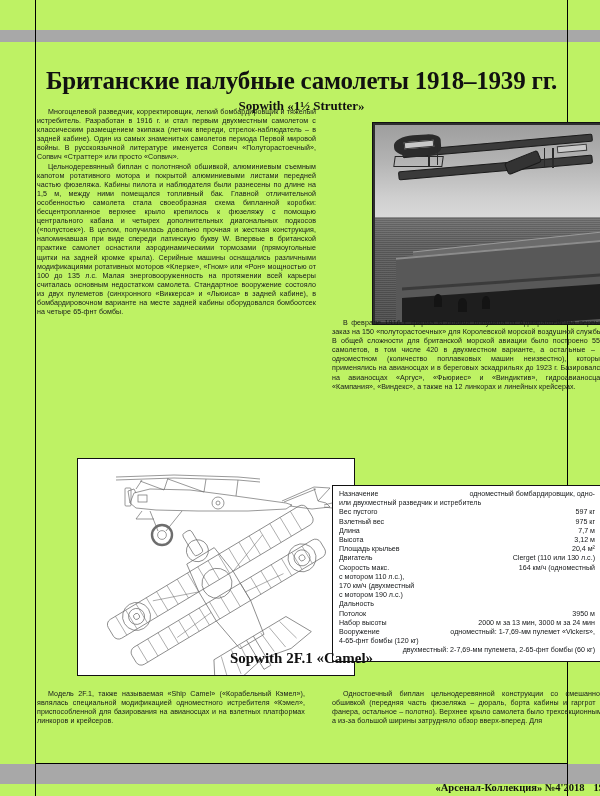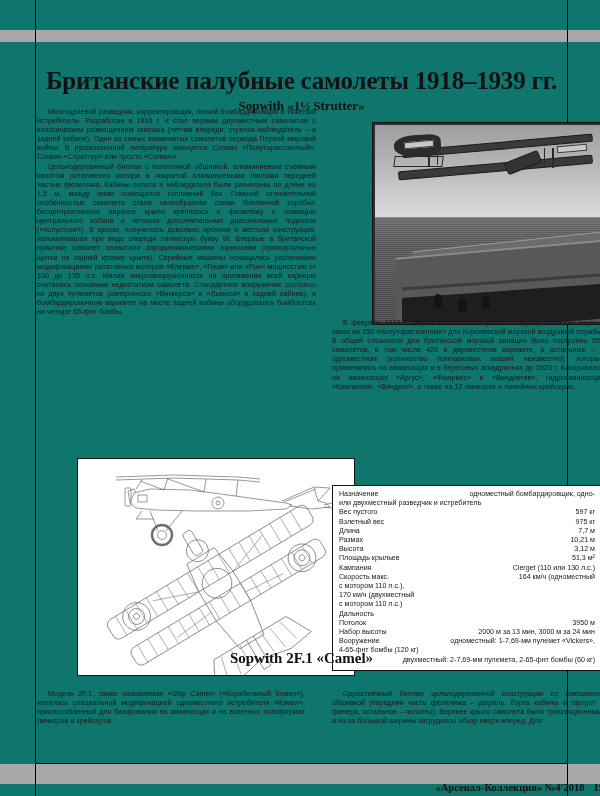--- a/index.html
+++ b/index.html
@@ -4,21 +4,21 @@
 <style>
   html,body{margin:0;padding:0;}
   body{
     width:600px;height:796px;
     background:#ffffff;
     font-family:"Liberation Sans", sans-serif;
     position:relative;
     overflow:hidden;
     -webkit-font-smoothing:antialiased;
   }
-  .page{position:absolute;inset:0;background:#0f766e;}
+  .page{position:absolute;inset:0;background:#bef264;}
 
   
   .band{position:absolute;left:0;width:600px;background:#a8a8a8;}
   .band-top{top:30px;height:12px;}
   .band-bottom{top:764px;height:20px;}
 
   
   .rule-v{position:absolute;width:1px;background:#000;}
   .rule-left{left:35px;top:0;height:796px;}
   .rule-right{left:567px;top:0;height:796px;}
@@ -272,42 +272,38 @@
           </div>
           <div class="spec-row">
             <span class="spec-label">Взлетный вес</span>
             <span class="spec-value">975 кг</span>
           </div>
           <div class="spec-row">
             <span class="spec-label">Длина</span>
             <span class="spec-value">7,7 м</span>
           </div>
           <div class="spec-row">
-            <span class="spec-label">Размах</span>
-            <span class="spec-value">10,21 м</span>
-          </div>
-          <div class="spec-row">
             <span class="spec-label">Высота</span>
             <span class="spec-value">3,12 м</span>
           </div>
           <div class="spec-row">
             <span class="spec-label">Площадь крыльев</span>
-            <span class="spec-value">51,3 м²</span>
-          </div>
-          <div class="spec-row">
-            <span class="spec-label">Кампания</span>
+            <span class="spec-value">20,4 м²</span>
+          </div>
+          <div class="spec-row">
+            <span class="spec-label">Двигатель</span>
             <span class="spec-value">Clerget (110 или 130 л.с.)</span>
           </div>
           <div class="spec-row">
             <span class="spec-label">Скорость макс.</span>
             <span class="spec-value">164 км/ч (одноместный</span>
           </div>
           <div class="spec-cont">с мотором 110 л.с.),</div>
           <div class="spec-cont">170 км/ч (двухместный</div>
-          <div class="spec-cont">с мотором 110 л.с.)</div>
+          <div class="spec-cont">с мотором 190 л.с.)</div>
           <div class="spec-row">
             <span class="spec-label">Дальность</span>
           </div>
           <div class="spec-row">
             <span class="spec-label">Потолок</span>
             <span class="spec-value">3950 м</span>
           </div>
           <div class="spec-row">
             <span class="spec-label">Набор высоты</span>
             <span class="spec-value">2000 м за 13 мин, 3000 м за 24 мин</span>

